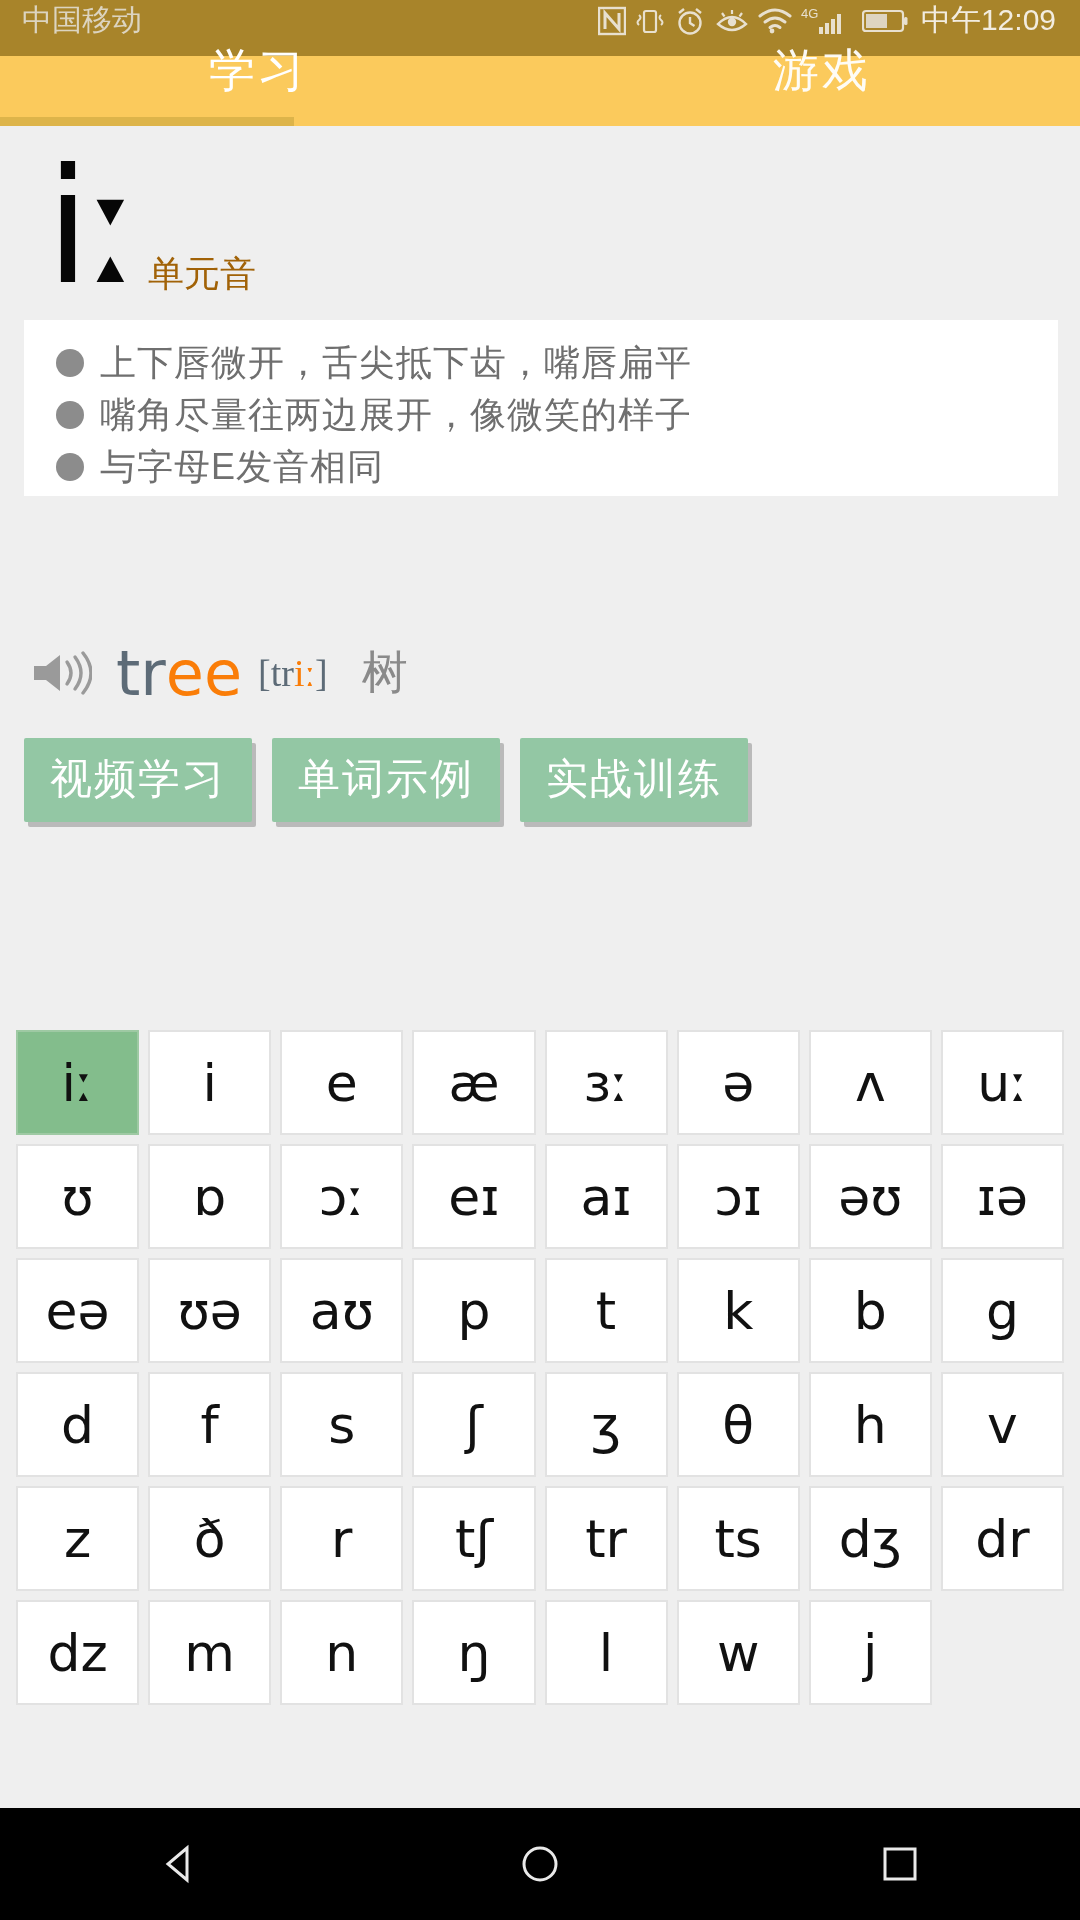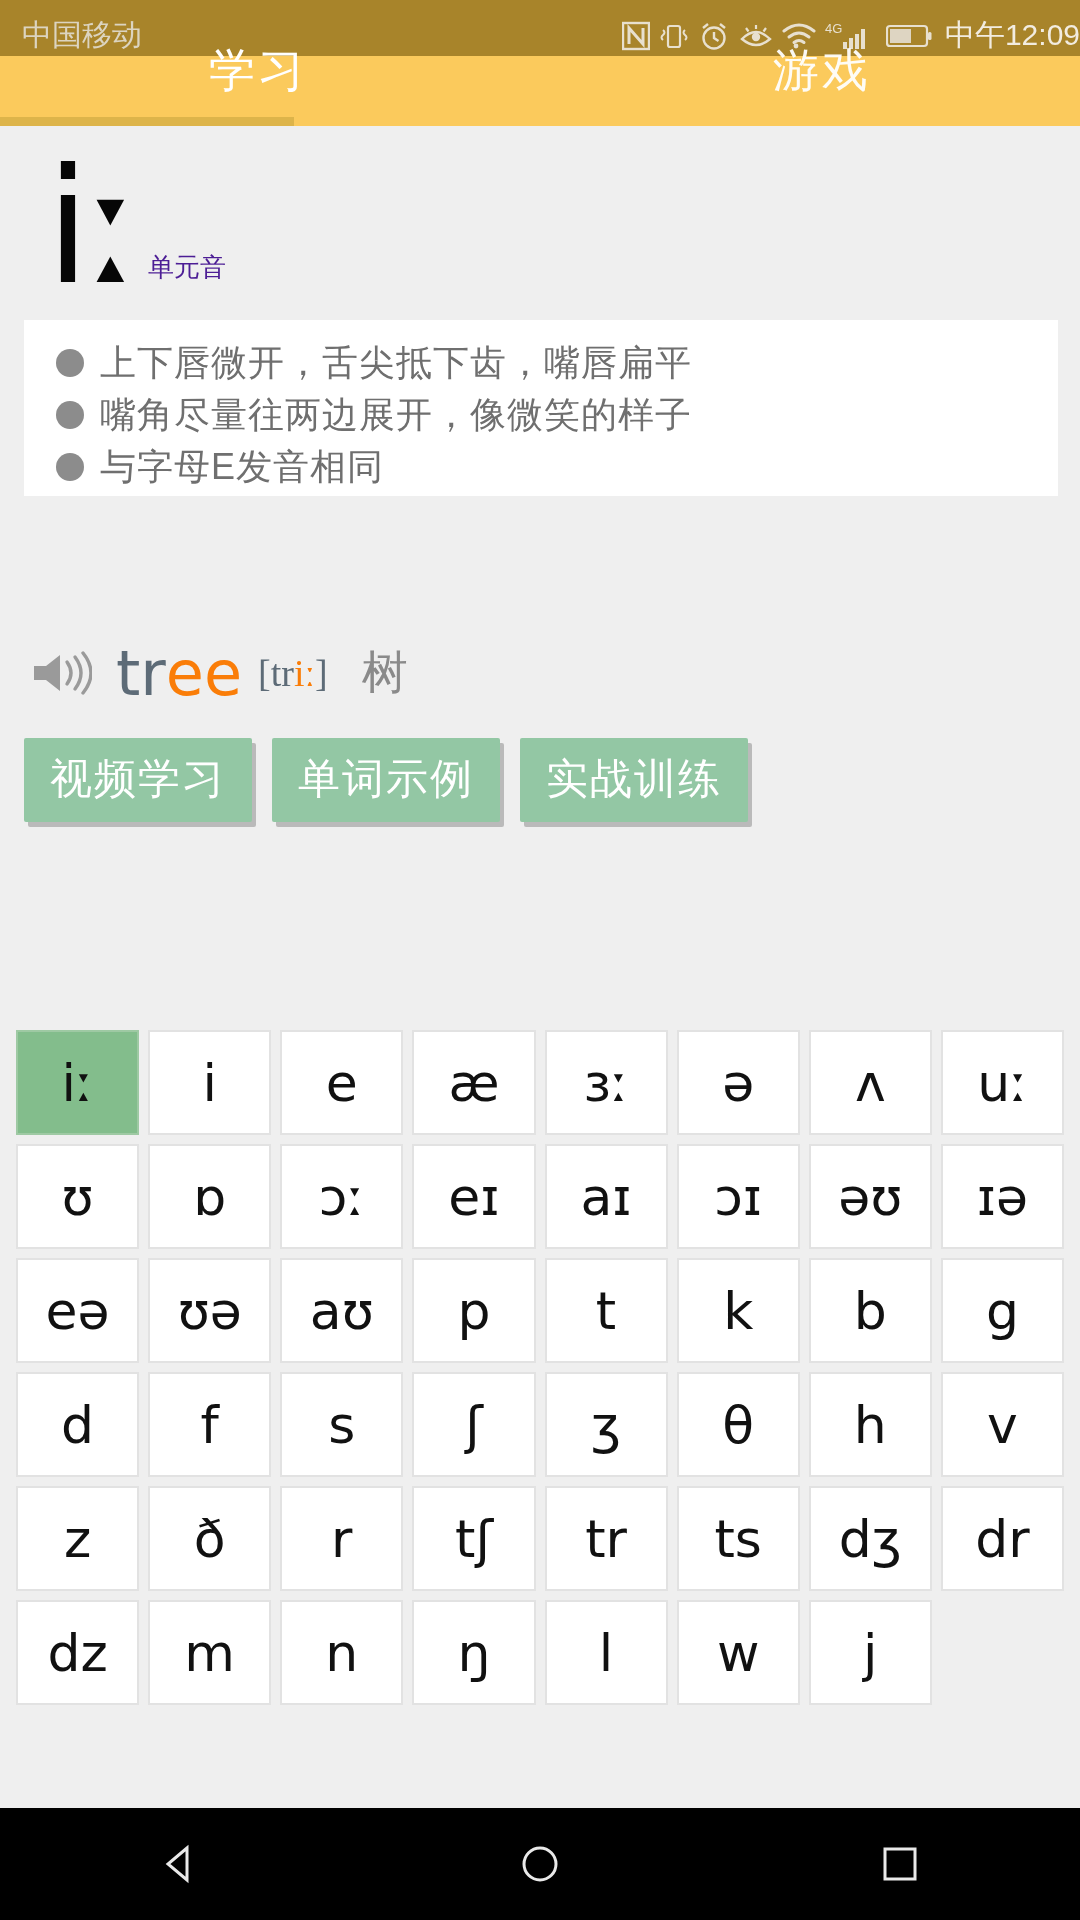--- a/index.html
+++ b/index.html
@@ -8,24 +8,24 @@
     background:#efefef;
     font-family:"Liberation Sans","DejaVu Sans",sans-serif;
     overflow:hidden;
   }
   #app { position:relative; width:1080px; height:1920px; background:#efefef; }
 
   
   .statusbar{
     position:absolute; left:0; top:0; width:1080px; height:56px;
     background:#a8842a; z-index:5;
-    display:flex; align-items:flex-end; color:#e8e0cf;
+    display:flex; align-items:flex-start; color:#e8e0cf;
   }
   .carrier{ font-size:30px; margin-left:22px; letter-spacing:0px; color:#dcd4c0; }
-  .sb-right{ margin-left:auto; display:flex; align-items:center; gap:9px; margin-right:0; }
+  .sb-right{ margin-left:auto; display:flex; align-items:center; gap:9px; margin-right:24px; }
   .sb-icon{ display:flex; align-items:center; justify-content:center; }
   .sb-icon svg{ display:block; }
   .sb-time{ font-size:30px; color:#f2ece0; margin-left:4px; white-space:nowrap; }
 
   
   .tabbar{
     position:absolute; left:0; top:0; width:1080px; height:126px;
     z-index:4;
   }
   .tabbar-bg{
@@ -54,21 +54,21 @@
   }
   .big-symbol{
     position:absolute; left:46px; top:22px;
     font-size:158px; line-height:1;
     color:#060606; font-weight:400;
     font-family:"DejaVu Sans",sans-serif;
     letter-spacing:-2px;
   }
   .symbol-type{
     position:absolute; left:148px; top:124px;
-    font-size:26px; color:#4c1d95;
+    font-size:36px; color:#a16207;
   }
 
   
   .desc-card{
     position:absolute; left:24px; top:320px; width:1034px; height:176px;
     background:#ffffff;
     padding:18px 0 0 0;
   }
   .desc-line{
     display:flex; align-items:center;

